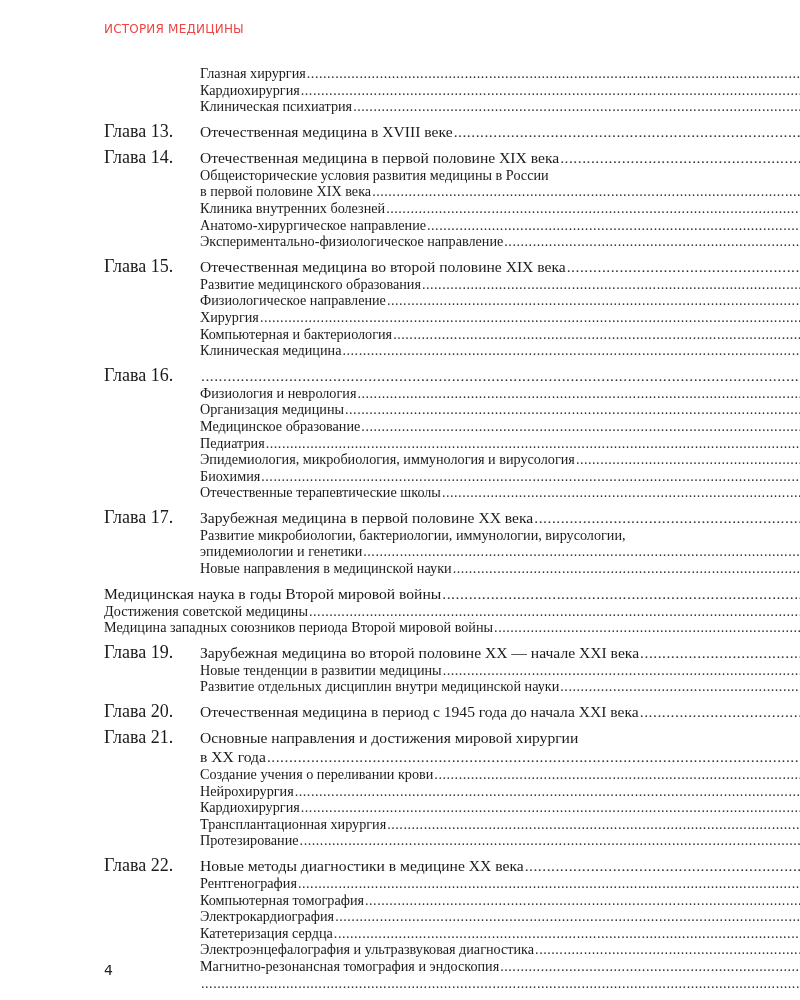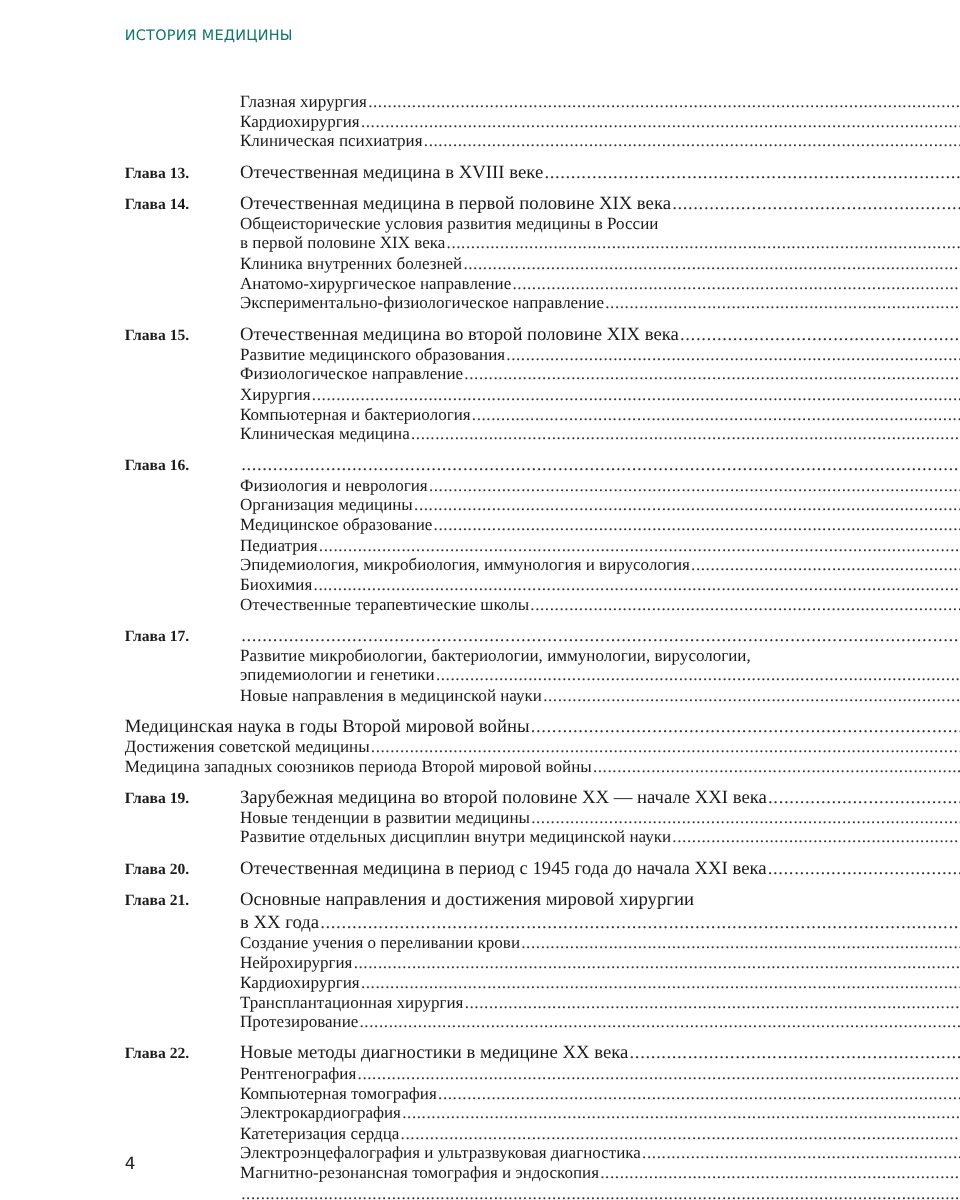--- a/index.html
+++ b/index.html
@@ -1,25 +1,25 @@
 <!DOCTYPE html>
 <html><head>
 <meta charset="utf-8">
 <style>
   html, body { margin: 0; padding: 0; background: #ffffff; }
   body { width: 800px; height: 1000px; position: relative; overflow: hidden; color: #1a1a1a; }
   .running-head {
     position: absolute; left: 104px; top: 22px;
-    font-family: "DejaVu Sans", sans-serif; font-size: 12px; letter-spacing: 0.2px; color: #0f766e;
+    font-family: "DejaVu Sans", sans-serif; font-size: 12px; letter-spacing: 0.2px; color: #ef4444;
   }
   .toc { position: absolute; left: 104px; top: 65px; width: 604px;
          font-family: "Liberation Serif", serif; font-size: 14.6px; line-height: 16.6px; }
   .chapter { display: flex; margin-top: 7px; }
-  .chapter.first { margin-top: 12px; }
-  .chap-label { width: 96px; flex: 0 0 96px; font-weight: bold; font-size: 13px; line-height: 19px; }
+  .chapter.first { margin-top: 0; }
+  .chap-label { width: 96px; flex: 0 0 96px; font-weight: normal; font-size: 18px; line-height: 19px; }
   .chap-body { flex: 1; }
   .entry { display: flex; align-items: baseline; }
   .entry .title { white-space: nowrap; }
   .entry .leader { flex: 1; overflow: hidden; white-space: nowrap; margin: 0 1px; }
   .entry .leader::before {
     content: "..............................................................................................................................................................................................";
     letter-spacing: 0.5px; color: #333;
   }
   .entry .page { white-space: nowrap; }
   .entry.chapter-title { font-size: 15.6px; line-height: 19px; }
@@ -153,20 +153,21 @@
           <div class="entry sub">
             <span class="title">Отечественные терапевтические школы</span>
             <span class="leader"></span>
           </div>
         </div>
       </div>
       <div class="chapter">
         <div class="chap-label">Глава 17.</div>
         <div class="chap-body">
           <div class="entry chapter-title">
+            <span class="title">Зарубежная медицина в первой половине XX века</span>
             <span class="leader"></span>
           </div>
           <div class="sub line-only">Развитие микробиологии, бактериологии, иммунологии, вирусологии,</div>
           <div class="entry sub">
             <span class="title">эпидемиологии и генетики</span>
             <span class="leader"></span>
           </div>
           <div class="entry sub">
             <span class="title">Новые направления в медицинской науки</span>
             <span class="leader"></span>

